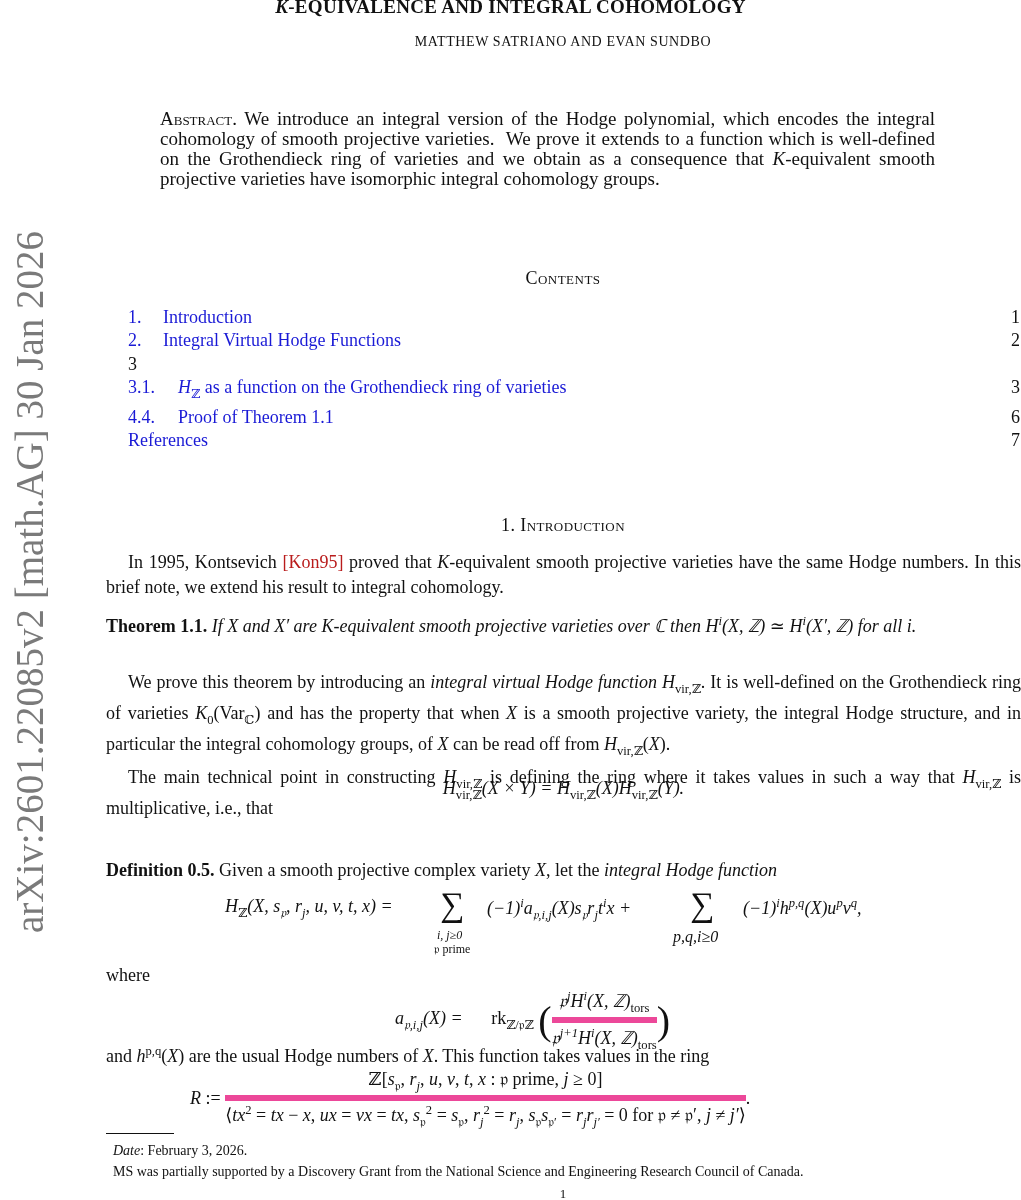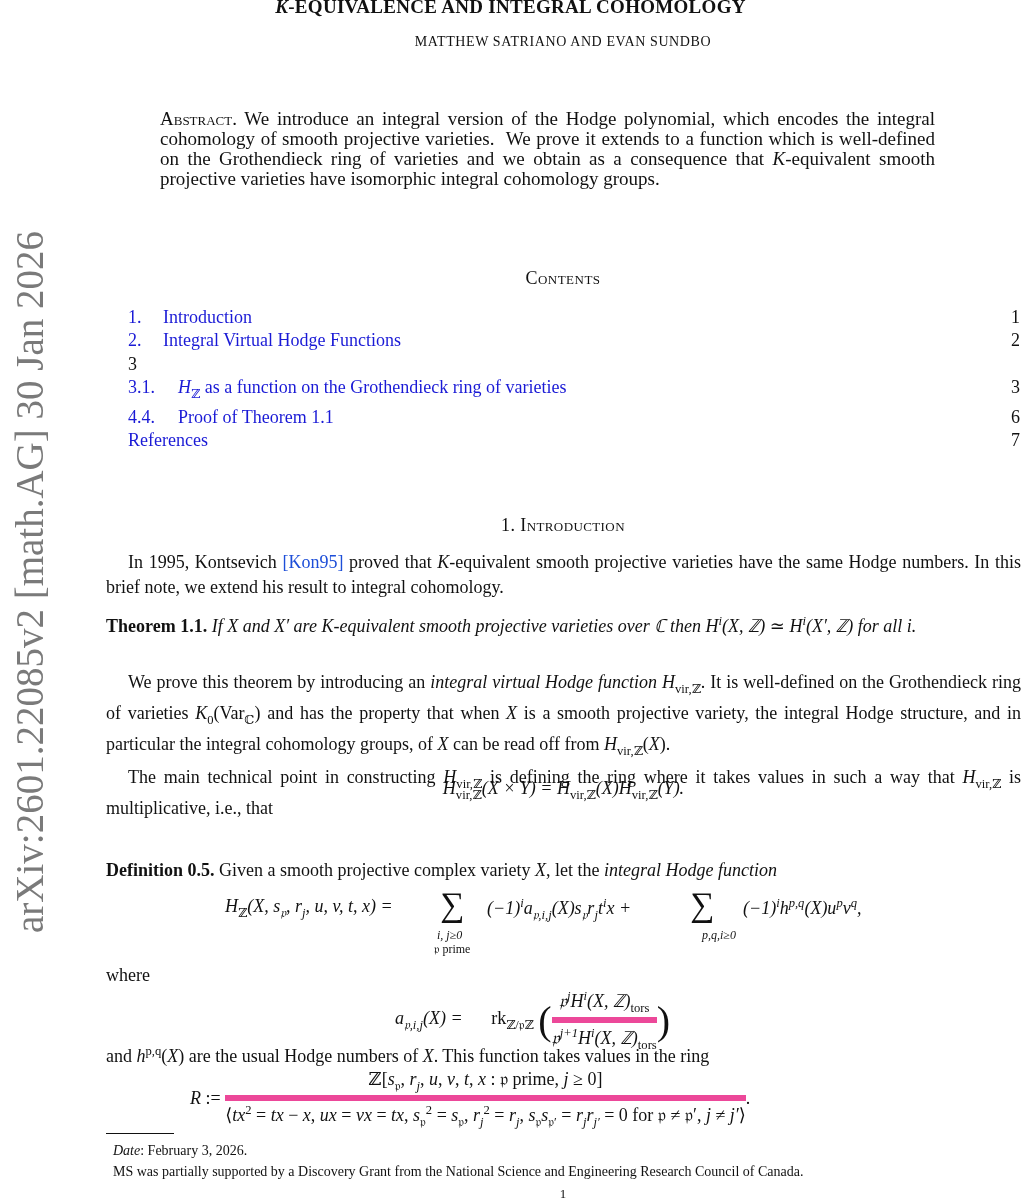--- a/index.html
+++ b/index.html
@@ -14,21 +14,21 @@
              font-size:39px; color:#7a7a7a; white-space:nowrap; text-align:center; line-height:44px; }
   .contents-head { left:0; width:1126px; top:268px; text-align:center; font-size:18px; font-variant:small-caps; letter-spacing:0.5px; }
   .toc { left:128px; width:892px; top:306px; font-size:18px; line-height:23.3px; }
   .toc-row { display:flex; justify-content:space-between; }
   .toc-link { color:#1a1ad6; text-decoration:none; }
   .toc-num { display:inline-block; }
   .toc-page { color:#111; }
   .sec-head { left:0; width:1126px; top:515px; text-align:center; font-size:18px; font-variant:small-caps; letter-spacing:0.4px; }
   .body { left:106px; width:915px; font-size:18px; line-height:24.5px; text-align:justify; }
   .indent { text-indent:22px; }
-  .cite { color:#1d4ed8; }
+  .cite { color:#b91c1c; }
   .eq { text-align:center; font-style:italic; }
   .bold { font-weight:bold; }
   .it { font-style:italic; }
   .frac { display:inline-block; vertical-align:middle; text-align:center; }
   .frac .num { display:block; border-bottom:6px solid #ec4899; padding:0 4px 1px; }
   .frac .den { display:block; padding-top:2px; }
   .footrule { left:106px; top:1133px; width:68px; height:1px; background:#111; }
   .foot { left:106px; width:915px; font-size:14px; line-height:21px; }
   .pagenum { left:0; width:1126px; top:1186px; text-align:center; font-size:13px; }
   sub, sup { font-size:70%; }
@@ -101,21 +101,21 @@
   Given a smooth projective complex variety <i>X</i>, let the <i>integral Hodge function</i>
 </div>
 
 <div class="abs" style="left:225px; top:890px; width:700px; height:70px; font-size:18px;">
   <span class="abs it" style="left:0; top:6px;">H<sub style="font-style:normal">ℤ</sub>(X, s<sub>𝔭</sub>, r<sub>j</sub>, u, v, t, x) =</span>
   <span class="abs" style="left:215px; top:-4px; font-size:34px;">∑</span>
   <span class="abs it" style="left:212px; top:38px; font-size:12px;">i, j≥0</span>
   <span class="abs" style="left:209px; top:52px; font-size:12px;">𝔭 prime</span>
   <span class="abs it" style="left:262px; top:6px;text-align:center;">(−1)<sup>i</sup>a<sub>𝔭,i,j</sub>(X)s<sub>𝔭</sub>r<sub>j</sub>t<sup>i</sup>x +</span>
   <span class="abs" style="left:465px; top:-4px; font-size:34px;">∑</span>
-  <span class="abs it" style="left:477px; top:38px; font-size:12px;">p,q,i≥0</span>
+  <span class="abs it" style="left:448px; top:38px; font-size:16px;">p,q,i≥0</span>
   <span class="abs it" style="left:518px; top:6px;">(−1)<sup>i</sup>h<sup>p,q</sup>(X)u<sup>p</sup>v<sup>q</sup>,</span>
 </div>
 
 <div class="abs body" style="top:963px;">where</div>
 
 <div class="abs" style="left:395px; top:988px; font-size:18px; white-space:nowrap;">
   <span class="it" style="vertical-align:middle;">a<sub>𝔭,i,j</sub>(X) = </span><span style="vertical-align:middle;margin-left:24px;">rk<sub>ℤ/𝔭ℤ</sub></span>
   <span style="font-size:40px; vertical-align:middle;">(</span><span class="frac it"><span class="num">𝔭<sup>j</sup>H<sup>i</sup>(X, ℤ)<sub style="font-style:normal">tors</sub></span><span class="den">𝔭<sup>j+1</sup>H<sup>i</sup>(X, ℤ)<sub style="font-style:normal">tors</sub></span></span><span style="font-size:40px; vertical-align:middle;">)</span>
 </div>
 

